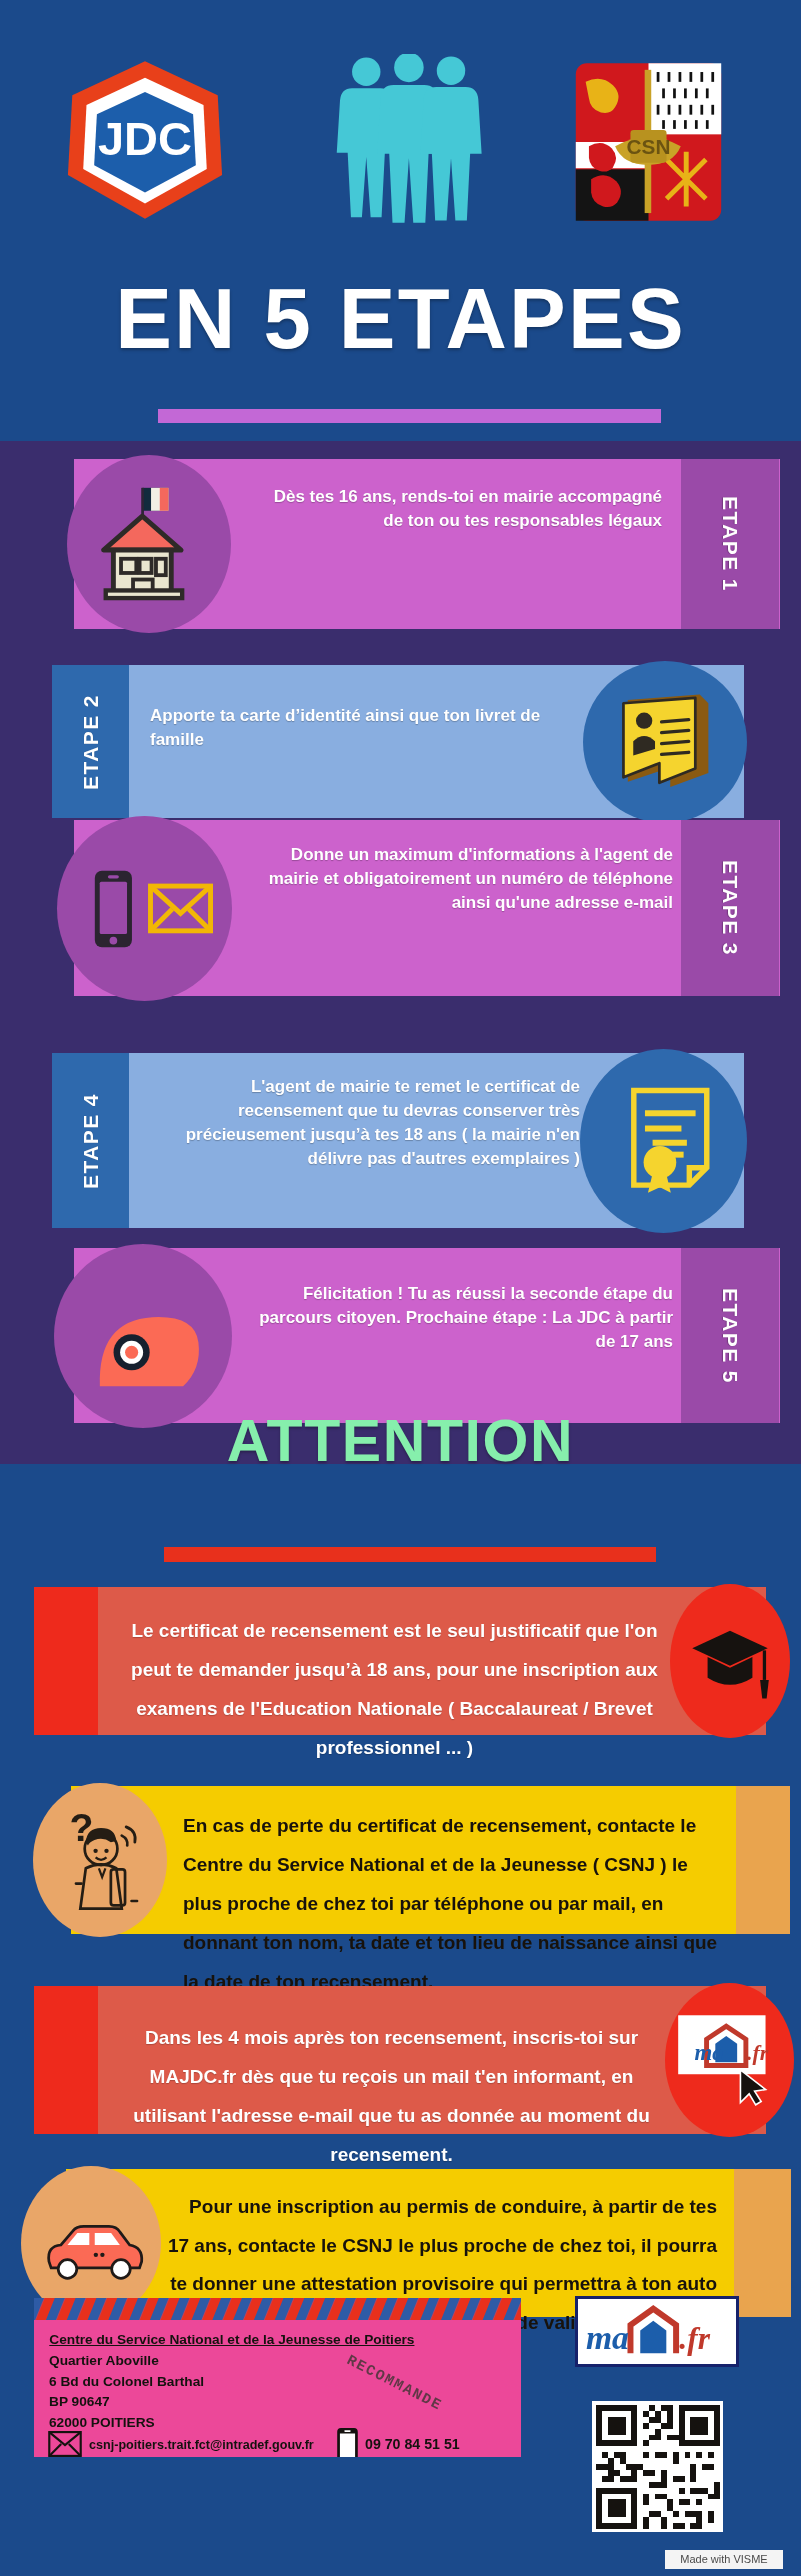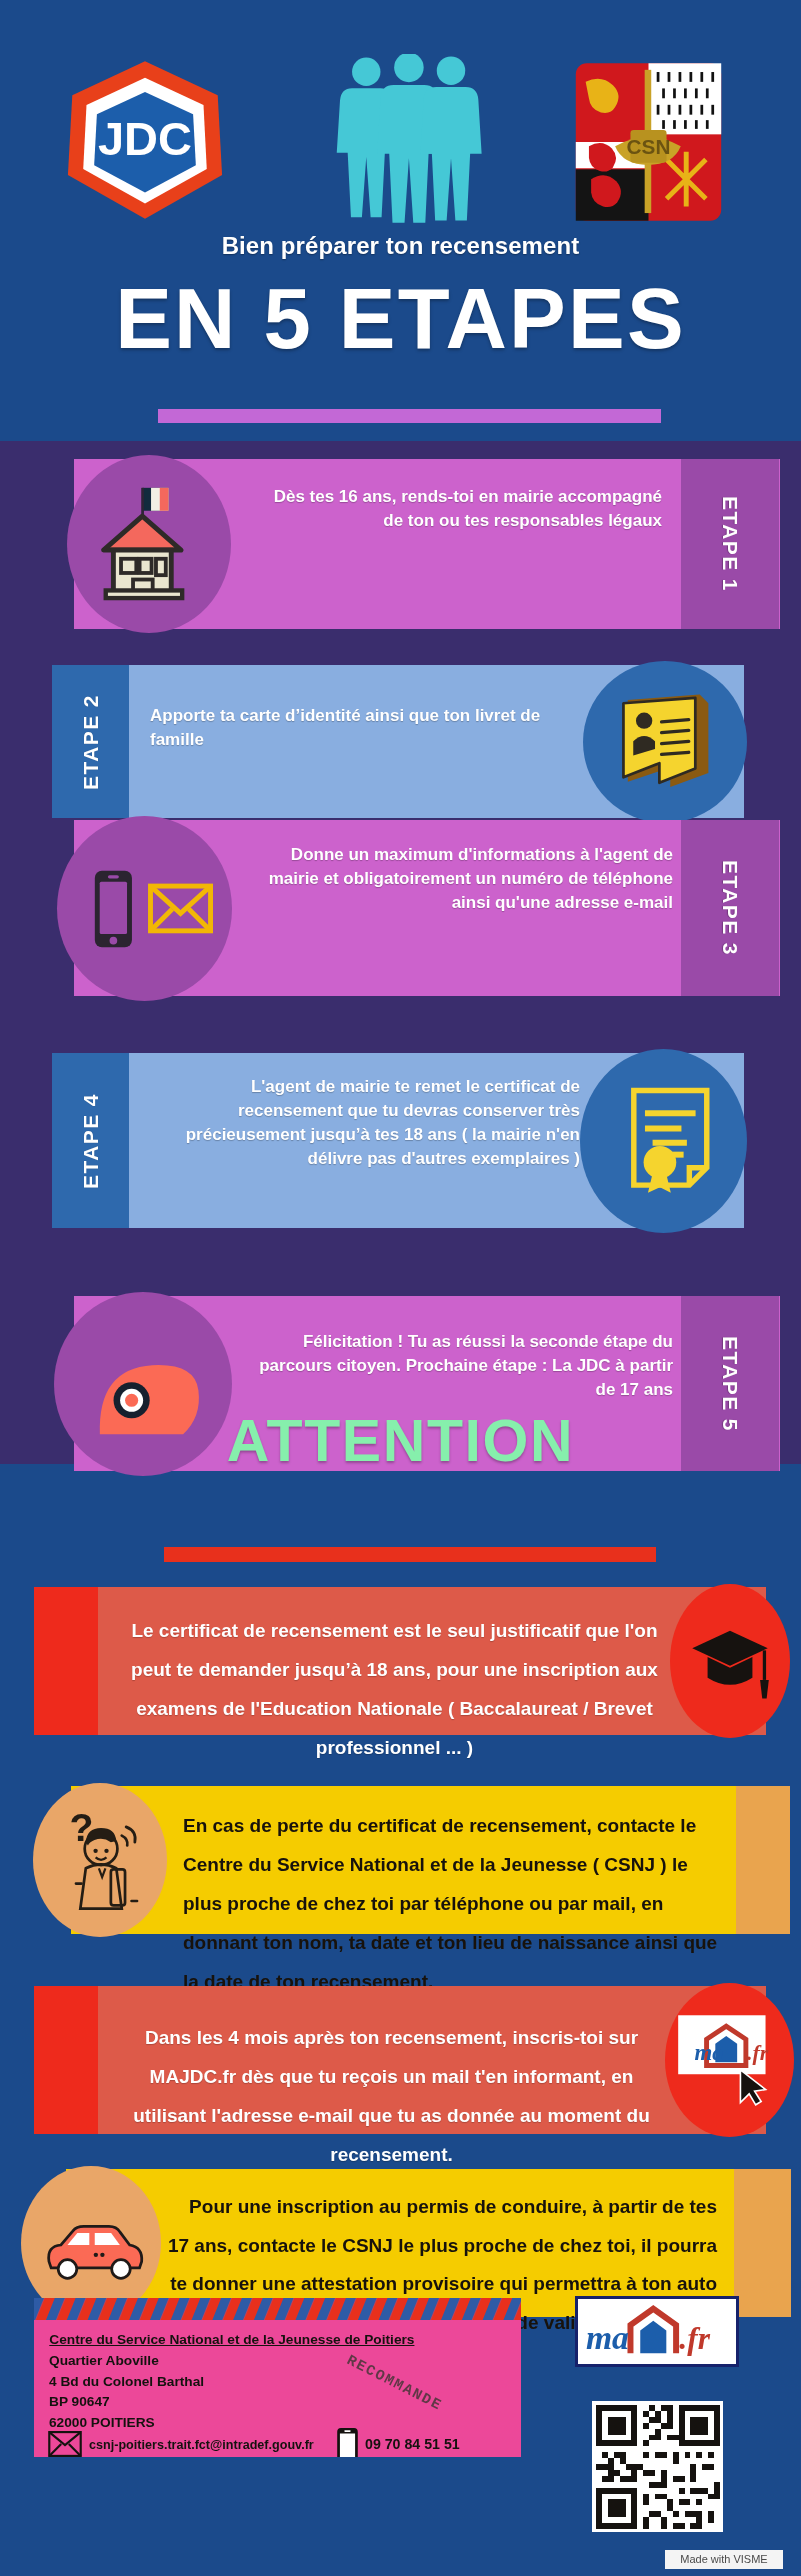--- a/index.html
+++ b/index.html
@@ -182,21 +182,20 @@
         <g>
           <rect x="138" y="18" width="12" height="262" fill="#c9a227"></rect>
           <path d="M84 158 q60 -34 120 0 q-14 34 -60 34 q-46 0 -60 -34 Z" fill="#c9a227"></path>
           <rect x="112" y="128" width="66" height="60" rx="6" fill="#b8921f"></rect>
           <text x="145" y="172" font-family="Liberation Sans, sans-serif" font-size="38" font-weight="bold" fill="#6b5311" text-anchor="middle">CSN</text>
         </g>
       </svg>
     </div>
   </div>
 
-  <div class="subtitle">Bien préparer ton recensement</div>
   <div class="maintitle">EN 5 ETAPES</div>
   <div class="title-bar"></div>
 
   <div class="step" id="step1" style="left:0;top:459px;width:801px;height:170px;">
     <div class="body" style="left:74px;top:0;width:706px;height:170px;background:#cc62cc;"></div>
     <div class="bubble" style="left:67px;top:-4.4px;width:164px;height:178px;background:#9a4aa8;"></div>
     <div style="position:absolute;left:85px;top:19px;width:131px;height:131px;">
       <svg viewBox="0 0 240 240" width="131" height="131">
         <rect x="105" y="18" width="48" height="42" fill="#122b3d"></rect>
         <rect x="121" y="18" width="32" height="42" fill="#f2f0e4"></rect>
@@ -276,21 +275,21 @@
         <circle cx="66" cy="140" r="30" fill="#f5d42e"></circle>
         <path d="M52 163 L44 196 L66 186 L86 196 L78 163 Z" fill="#f5d42e"></path>
       </svg>
     </div>
     <div class="txt" style="left:153px;top:22px;width:427px;text-align:right;">L'agent de mairie te remet le certificat de recensement que tu devras conserver très précieusement jusqu’à tes 18 ans ( la mairie n'en délivre pas d'autres exemplaires )</div>
     <div class="tab tab-rot-left" style="left:52px;top:0;width:77px;height:175px;background:#2e69ad;">
       <span>ETAPE 4</span>
     </div>
   </div>
 
-  <div class="step" id="step5" style="left:0;top:1248px;width:753px;height:175px;margin-top:48px;">
+  <div class="step" id="step5" style="left:0;top:1248px;width:753px;height:175px;">
     <div class="body" style="left:74px;top:0;width:706px;height:175px;background:#cc62cc;"></div>
     <div class="bubble" style="left:54px;top:-4.4px;width:178px;height:184px;background:#9a4aa8;"></div>
     <div style="position:absolute;left:90px;top:57px;width:115px;height:88px;">
       <svg viewBox="0 0 210 160" width="115" height="88">
         <path d="M18 148 q-4 -120 96 -126 q78 -4 84 46 q6 48 -28 80 Z" fill="#fb6a55"></path>
         <circle cx="76" cy="86" r="33" fill="#16202e"></circle>
         <circle cx="76" cy="86" r="21" fill="#ffffff"></circle>
         <circle cx="76" cy="86" r="12" fill="#fb6a55"></circle>
       </svg>
     </div>
@@ -386,21 +385,21 @@
             <rect x="0" y="0" width="19" height="40" fill="#2e5ba6"></rect>
             <rect x="19" y="0" width="19" height="40" fill="#e8301c"></rect>
           </pattern>
         </defs>
         <rect x="0" y="0" width="890" height="40" fill="url(#am)"></rect>
       </svg>
     </div>
 
     <div class="c-org">Centre du Service National et de la Jeunesse de Poitiers</div>
     <div class="c-line c-l1">Quartier Aboville</div>
-    <div class="c-line c-l2">4 Bd du Colonel Barthal</div>
+    <div class="c-line c-l2">6 Bd du Colonel Barthal</div>
     <div class="c-line c-l3">BP 90647</div>
     <div class="c-line c-l4">62000 POITIERS</div>
 
     <div class="recommande">RECOMMANDE</div>
 
     <div style="position:absolute;left:14.2px;top:133px;width:34px;height:26px;">
       <svg viewBox="0 0 62 48" width="34" height="26">
         <rect x="2" y="2" width="58" height="44" fill="none" stroke="#15120f" stroke-width="4"></rect>
         <path d="M2 2 L31 26 L60 2" fill="none" stroke="#15120f" stroke-width="4"></path>
         <path d="M2 46 L24 24 M60 46 L38 24" fill="none" stroke="#15120f" stroke-width="4"></path>

